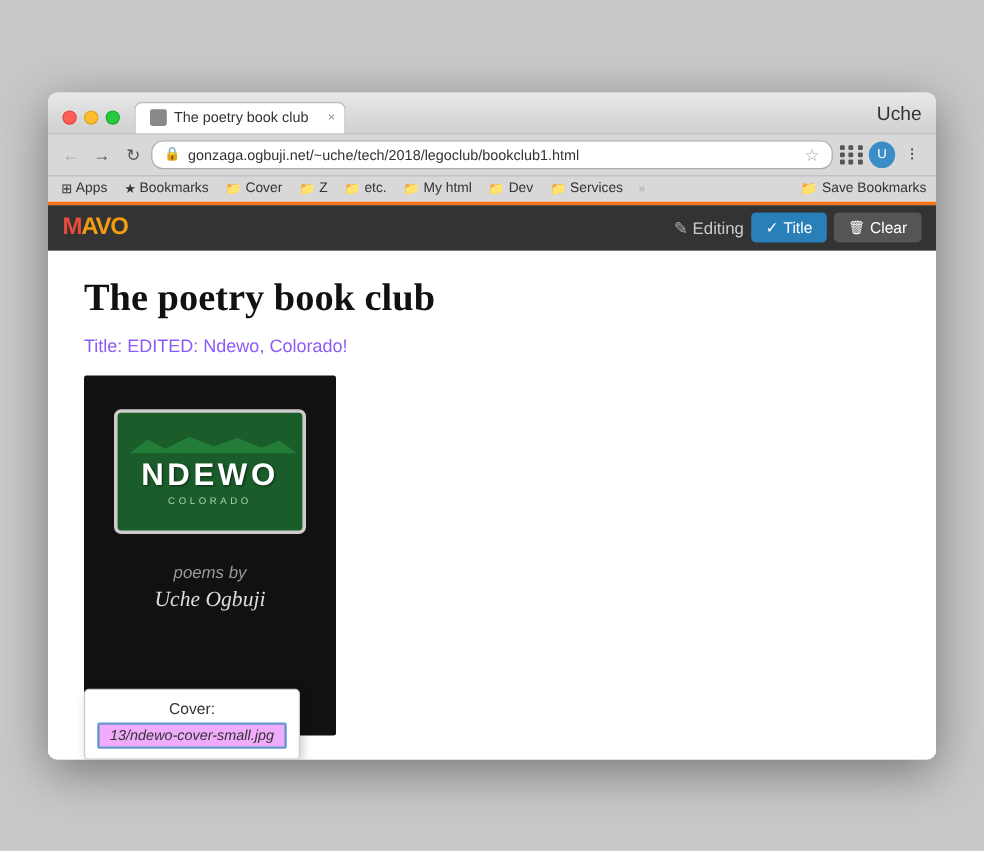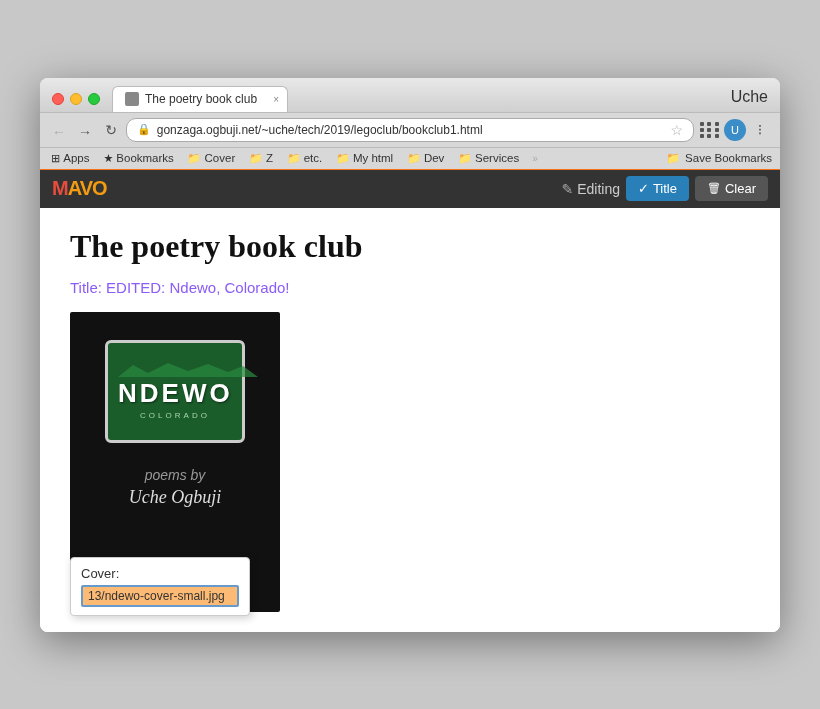--- a/index.html
+++ b/index.html
@@ -222,21 +222,21 @@
       margin-left: auto;
       display: flex;
       align-items: center;
       gap: 4px;
       cursor: pointer;
     }
 
     
     .browser-content {
       background: white;
-      border-top: 1px solid #f97316;
+      border-top: 3px solid #f97316;
       min-height: 460px;
       position: relative;
     }
 
     
     .mavo-toolbar {
       background: #333;
       display: flex;
       align-items: center;
       padding: 0 12px;
@@ -323,21 +323,21 @@
       flex-direction: column;
       align-items: center;
     }
 
     .license-plate {
       background: #1a5c2a;
       border: 3px solid #ccc;
       border-radius: 6px;
       padding: 20px 10px;
       text-align: center;
-      width: 140px;
+      width: 160px;
       margin: 0 auto;
     }
 
     .plate-state-top {
       font-size: 7px;
       color: #aad4b0;
       letter-spacing: 2px;
       text-transform: uppercase;
     }
 
@@ -393,27 +393,28 @@
     }
 
     .tooltip-label {
       font-size: 13px;
       color: #333;
       margin-bottom: 4px;
       font-weight: 500;
     }
 
     .tooltip-value {
-      background: #fdba74;
+      background: #f0abfc;
       border: 2px solid #6699cc;
       border-radius: 2px;
       padding: 2px 5px;
       font-size: 12px;
       color: #333;
       width: 100%;
+      font-style: italic;
     }
   </style>
 </head>
 <body>
 
 <div class="browser-window">
 
   <div class="title-bar">
     <div class="window-controls">
       <button class="window-btn btn-close"></button>
@@ -430,21 +431,21 @@
     </div>
     <span class="user-name">Uche</span>
   </div>
 
   <div class="nav-bar">
     <button class="nav-btn disabled">←</button>
     <button class="nav-btn">→</button>
     <button class="nav-btn">↻</button>
     <div class="address-bar">
       <span class="address-lock">🔒</span>
-      <span class="address-text">gonzaga.ogbuji.net/~uche/tech/2019/legoclub/bookclub1.html</span>
+      <span class="address-text">gonzaga.ogbuji.net/~uche/tech/2018/legoclub/bookclub1.html</span>
       <span class="address-star">☆</span>
     </div>
     <div class="nav-icons-right">
       <button class="nav-icon-btn">
         <div class="icon-grid">
           <div class="icon-grid-dot"></div>
             <div class="icon-grid-dot"></div>
             <div class="icon-grid-dot"></div>
           <div class="icon-grid-dot"></div>
             <div class="icon-grid-dot"></div>
@@ -538,21 +539,21 @@
             <div class="plate-state">COLORADO</div>
           </div>
         </div>
 
         <div class="author-section" style="margin-top:24px;">
           <div class="author-by">poems by</div>
           <div class="author-name">Uche Ogbuji</div>
         </div>
       </div>
 
-      <div class="cover-tooltip" style="position:absolute; bottom: 16px; left: 30px;">
+      <div class="cover-tooltip" style="position:absolute; bottom: 0; left: 30px; text-align: center;">
         <div class="tooltip-label">Cover:</div>
         <div class="tooltip-value">13/ndewo-cover-small.jpg</div>
       </div>
 
     </div>
   </div>
 
 </div>
 
 </body></html>

